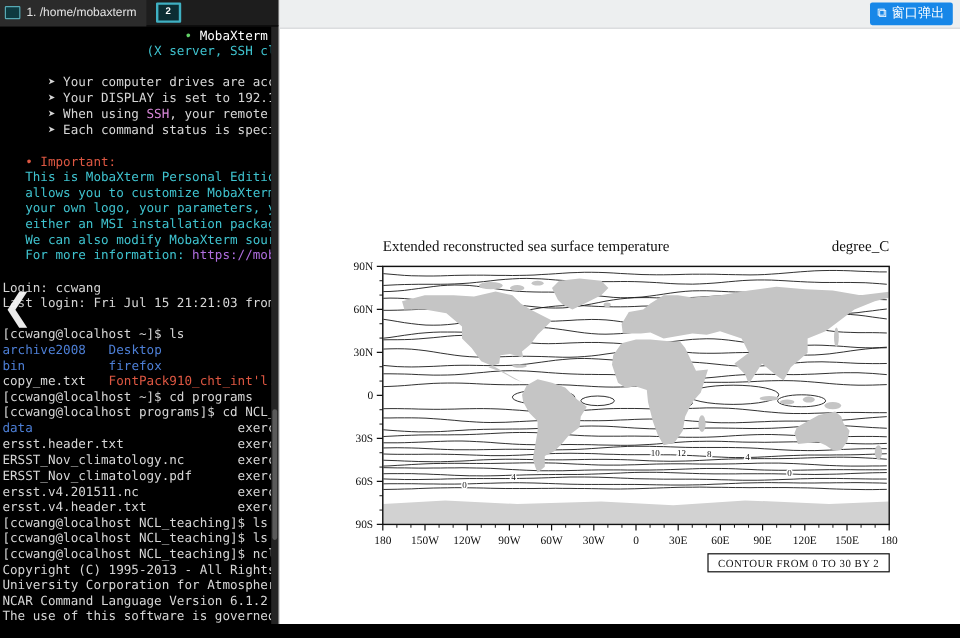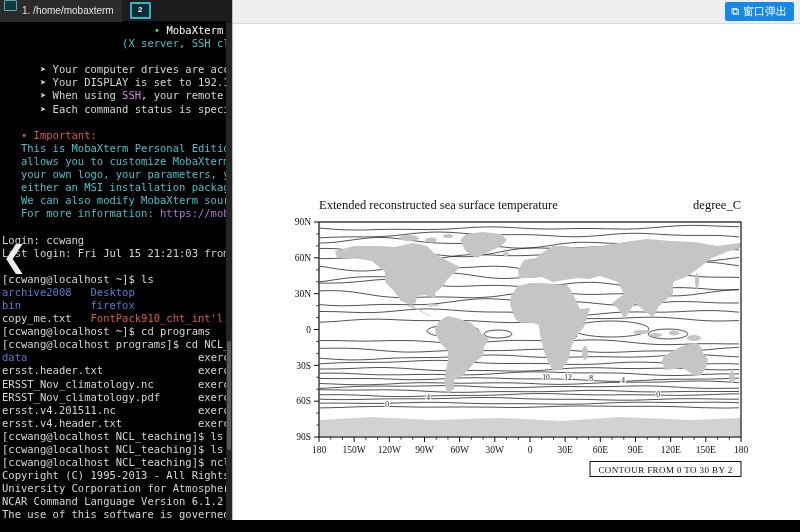--- a/index.html
+++ b/index.html
@@ -7,21 +7,21 @@
     position:relative;width:800px;height:532px;overflow:hidden;
     background:#000;font-family:"DejaVu Sans Mono",monospace;
   }
   
   .tabbar{
     position:absolute;left:0;top:0;width:232px;height:22px;
     background:#1d1d1d;display:flex;align-items:center;gap:8px;
     border-bottom:1px solid #0a0a0a;box-sizing:border-box;z-index:5;
   }
   .tab{
-    display:flex;gap:5px;height:22px;padding:0 8px 0 4px;
+    display:flex;align-items:center;gap:5px;height:22px;padding:0 8px 0 4px;
     background:#2b2b2b;color:#e4e4e4;font:10px/22px "Liberation Sans",sans-serif;
     max-width:150px;white-space:nowrap;overflow:hidden;
   }
   .tab-term-icon{width:11px;height:9px;background:#0e3a40;border:1px solid #57a9b4;border-radius:1px;flex:0 0 auto;}
   .tab2{position:relative;width:17px;height:13px;border:2px solid #3fb0c2;background:#0c2d33;border-radius:1px;
         color:#fff;font:bold 8px/12px "Liberation Sans",sans-serif;text-align:center;flex:0 0 auto;cursor:pointer;}
   .terminal{
     position:absolute;left:0;top:22px;width:226px;height:498px;background:#000;
     overflow:hidden;padding:2px 0 0 2px;box-sizing:border-box;
     font:10.5px/13.1px "DejaVu Sans Mono",monospace;white-space:pre;color:#d6d6d6;

